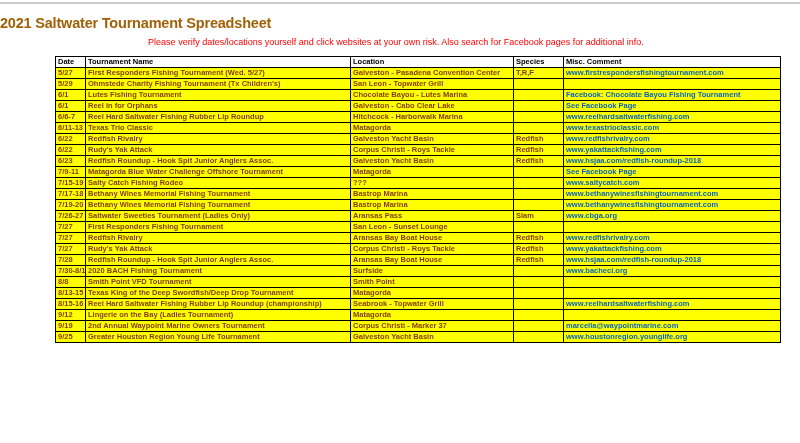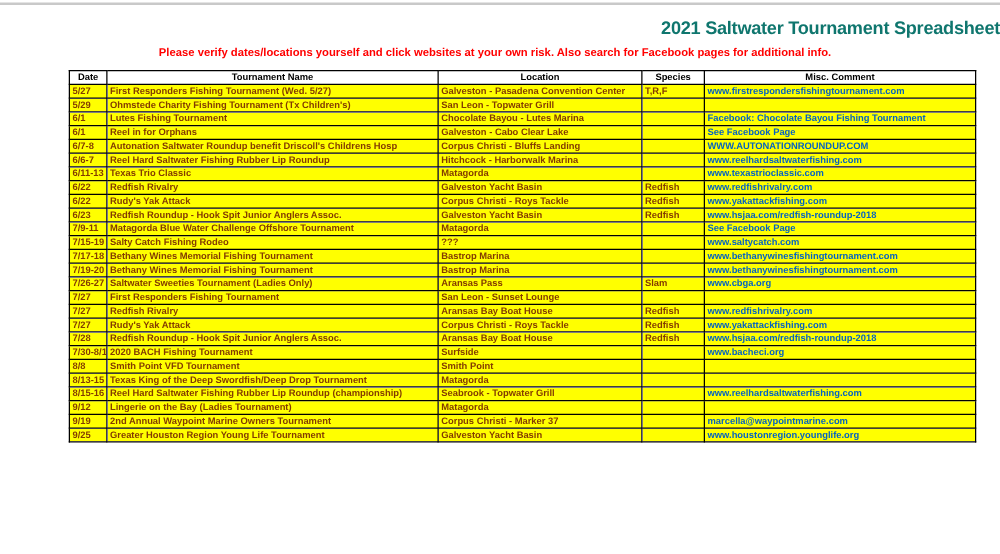--- a/index.html
+++ b/index.html
@@ -10,26 +10,26 @@
     font-family: "Liberation Sans", sans-serif;
     position: relative;
     overflow: hidden;
   }
   .top-line {
     position: absolute; top: 2px; left: 0;
     width: 800px; height: 2px; background: #c9c9c9;
   }
   .title {
     position: absolute; top: 15px; left: 0; width: 800px;
-    text-align: right; font-size: 14.5px; font-weight: bold; color: #0f766e;
+    text-align: left; font-size: 14.5px; font-weight: bold; color: #a16207;
     letter-spacing: -0.2px;
   }
   .subtitle {
     position: absolute; top: 37px; left: 0; width: 792px;
-    text-align: center; font-size: 9px; font-weight: bold; color: #ff0000;
+    text-align: center; font-size: 9px; font-weight: normal; color: #ff0000;
   }
   table.sheet {
     position: absolute; top: 56px; left: 55px;
     width: 725px;
     border-collapse: collapse; table-layout: fixed;
   }
   .sheet th, .sheet td {
     border: 1px solid #000;
     height: 11px;
     padding: 0 2px;
@@ -37,21 +37,20 @@
     line-height: 10px;
     overflow: hidden;
     white-space: nowrap;
     text-align: left;
     vertical-align: middle;
   }
   .sheet th {
     background: #ffffff;
     color: #000000;
     font-weight: bold;
-    text-align: center;
   }
   .sheet td {
     background: #ffff00;
     color: #833c00;
     font-weight: bold;
   }
   .sheet td .link {
     color: #0563c1;
     cursor: pointer;
   }
@@ -104,27 +103,20 @@
         <td><span class="link">Facebook: Chocolate Bayou Fishing Tournament</span></td>
       </tr>
       <tr>
         <td>6/1</td>
         <td>Reel in for Orphans</td>
         <td>Galveston - Cabo Clear Lake</td>
         <td></td>
         <td><span class="link">See Facebook Page</span></td>
       </tr>
       <tr>
-        <td>6/7-8</td>
-        <td>Autonation Saltwater Roundup benefit Driscoll's Childrens Hosp</td>
-        <td>Corpus Christi - Bluffs Landing</td>
-        <td></td>
-        <td><span class="link">WWW.AUTONATIONROUNDUP.COM</span></td>
-      </tr>
-      <tr>
         <td>6/6-7</td>
         <td>Reel Hard Saltwater Fishing Rubber Lip Roundup</td>
         <td>Hitchcock - Harborwalk Marina</td>
         <td></td>
         <td><span class="link">www.reelhardsaltwaterfishing.com</span></td>
       </tr>
       <tr>
         <td>6/11-13</td>
         <td>Texas Trio Classic</td>
         <td>Matagorda</td>

